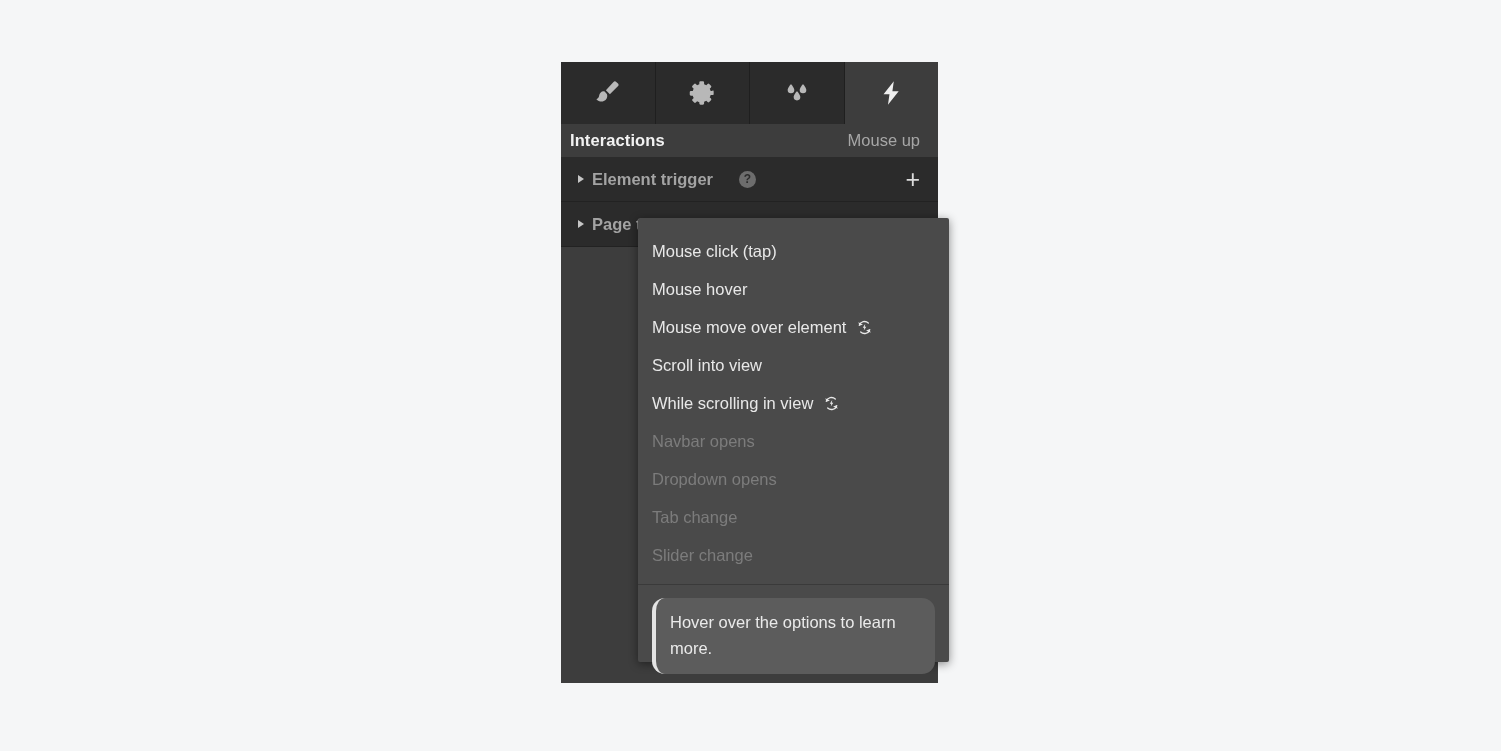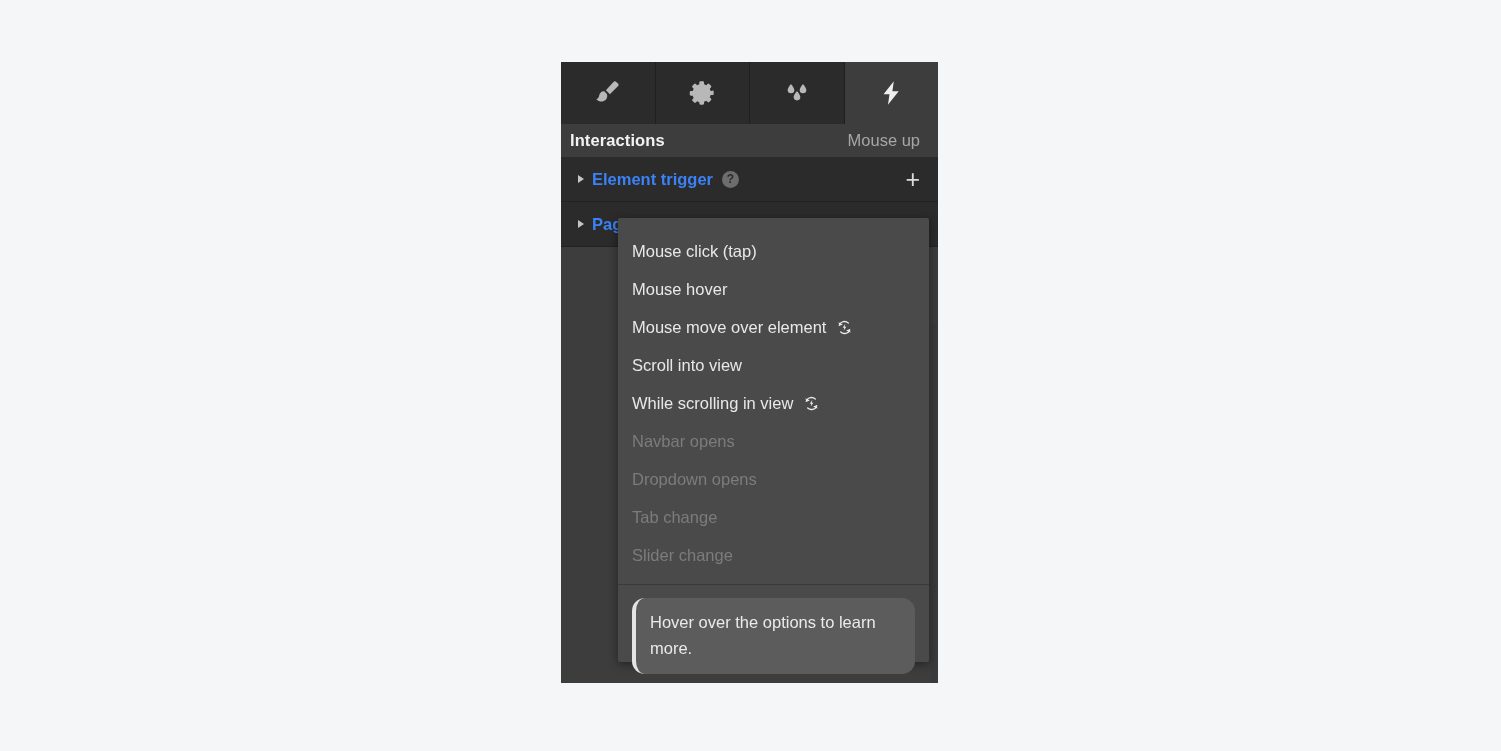--- a/index.html
+++ b/index.html
@@ -94,24 +94,24 @@
     justify-content: center;
   }
   .acc-row .caret i {
     display: block;
     width: 0; height: 0;
     border-left: 6px solid #c6c6c6;
     border-top: 4.5px solid transparent;
     border-bottom: 4.5px solid transparent;
   }
   .acc-label {
-    color: #3b82f6;
+    color: #a3a3a3;
     font-size: 16.5px;
     font-weight: bold;
-    margin-right: 9px;
+    margin-right: 26px;
     white-space: nowrap;
   }
   .help-icon {
     width: 17px; height: 17px;
     border-radius: 50%;
     background: #6d6d6d;
     color: #2b2b2b;
     font-size: 12px;
     font-weight: bold;
     line-height: 17px;
@@ -131,21 +131,21 @@
 
   
   #panel-body {
     background: #3d3d3d;
     height: 100%;
   }
 
   
   #dropdown {
     position: absolute;
-    left: 618px;
+    left: 638px;
     top: 218px;
     width: 311px;
     height: 444px;
     background: #4a4a4a;
     border-radius: 2px;
     box-shadow: 0 2px 10px rgba(0,0,0,.45);
     box-sizing: border-box;
     display: flex;
     flex-direction: column;
   }

